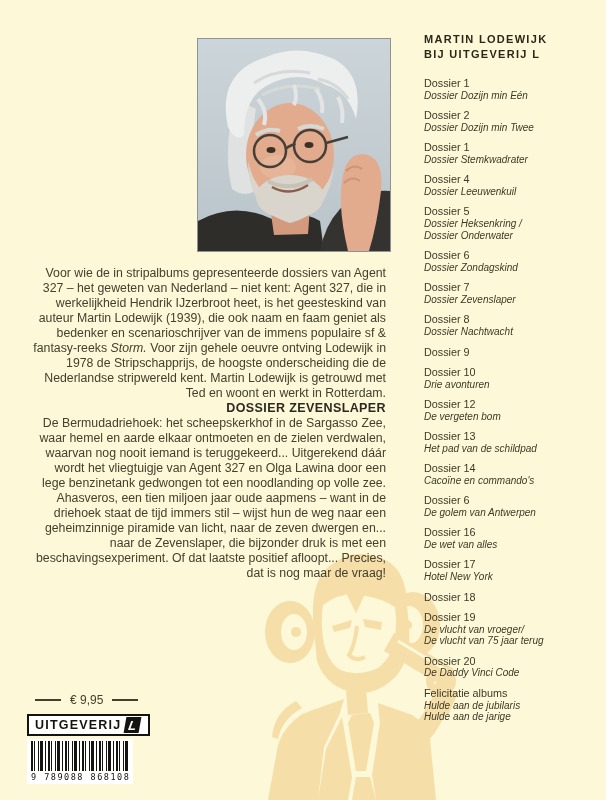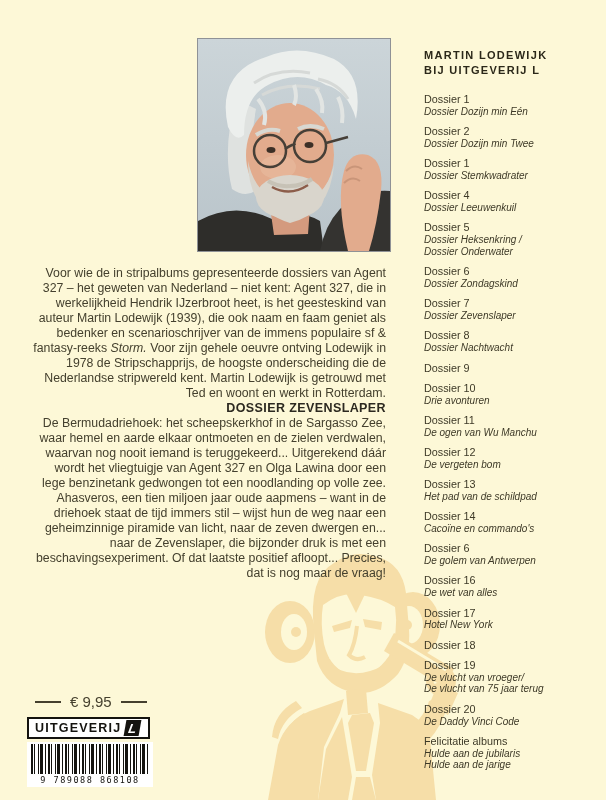--- a/index.html
+++ b/index.html
@@ -15,37 +15,37 @@
 
   
   .left-col{position:absolute;left:30px;top:266px;width:356px;z-index:2;
             color:#44402e;font-size:12.3px;line-height:15px;text-align:right;}
   .left-col p{margin:0;}
   .dossier-heading{margin:13px 0 9px 0;font-weight:bold;color:#2c2920;font-size:12.5px;letter-spacing:.4px;}
   .storm-italic{font-style:italic;}
 
   
   .bottom-left{position:absolute;left:27px;top:693px;z-index:2;}
-  .price{display:flex;align-items:center;gap:9px;color:#45402e;font-size:15px;margin-left:8px;}
+  .price{display:flex;align-items:center;gap:9px;color:#45402e;font-size:12px;margin-left:8px;}
   .price .dash{display:inline-block;width:26px;height:2px;background:#45402e;}
   .logo{display:inline-flex;align-items:center;background:#ffffff;border:2px solid #14130f;
         padding:1px 8px 1px 6px;margin-top:7px;}
   .logo-text{font-weight:bold;font-size:12.5px;letter-spacing:1.2px;color:#14130f;}
   .logo-l{display:flex;align-items:center;justify-content:center;background:#14130f;color:#fff;
           width:15px;height:16px;margin-left:4px;transform:skewX(-10deg);
           font-style:italic;font-weight:bold;font-size:13px;}
-  .barcode{width:126px;height:45px;background:#ffffff;margin-top:3px;padding:2px 4px 1px 4px;box-sizing:border-box;}
+  .barcode{width:106px;height:45px;background:#ffffff;margin-top:3px;padding:2px 4px 1px 4px;box-sizing:border-box;}
   .bars{height:30px;width:100%;
         background:repeating-linear-gradient(90deg,#14130f 0 2px,#fff 2px 3px,#14130f 3px 4px,#fff 4px 7px,
         #14130f 7px 8px,#fff 8px 9px,#14130f 9px 12px,#fff 12px 14px,#14130f 14px 15px,#fff 15px 17px);}
   .barcode-number{font-family:"DejaVu Sans Mono",monospace;font-size:8.5px;color:#14130f;
                   letter-spacing:1.5px;text-align:center;margin-top:1px;white-space:nowrap;}
 
   
-  .catalog{position:absolute;left:424px;top:48px;width:178px;z-index:2;color:#3d3927;}
+  .catalog{position:absolute;left:424px;top:32px;width:178px;z-index:2;color:#3d3927;}
   .catalog-header{font-weight:bold;color:#2b2819;font-size:11px;letter-spacing:1.3px;line-height:14.5px;margin-bottom:17px;}
   .entry{margin-bottom:8.5px;}
   .entry-label{font-size:10.8px;line-height:11.8px;}
   .entry-title{font-size:10px;line-height:11.8px;font-style:italic;}
 </style>
 </head>
 <body>
 
 <div class="page">
 
@@ -201,24 +201,20 @@
           <div class="entry-title">Dossier Nachtwacht</div>
         </div>
         <div class="entry">
           <div class="entry-label">Dossier 9</div>
         </div>
         <div class="entry">
           <div class="entry-label">Dossier 10</div>
           <div class="entry-title">Drie avonturen</div>
         </div>
         <div class="entry">
-          <div class="entry-label">Dossier 11</div>
-          <div class="entry-title">De ogen van Wu Manchu</div>
-        </div>
-        <div class="entry">
           <div class="entry-label">Dossier 12</div>
           <div class="entry-title">De vergeten bom</div>
         </div>
         <div class="entry">
           <div class="entry-label">Dossier 13</div>
           <div class="entry-title">Het pad van de schildpad</div>
         </div>
         <div class="entry">
           <div class="entry-label">Dossier 14</div>
           <div class="entry-title">Cacoïne en commando's</div>

